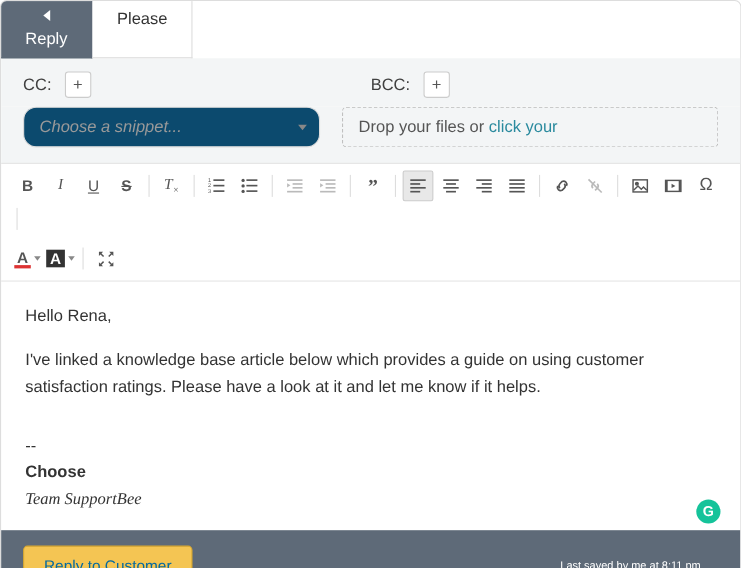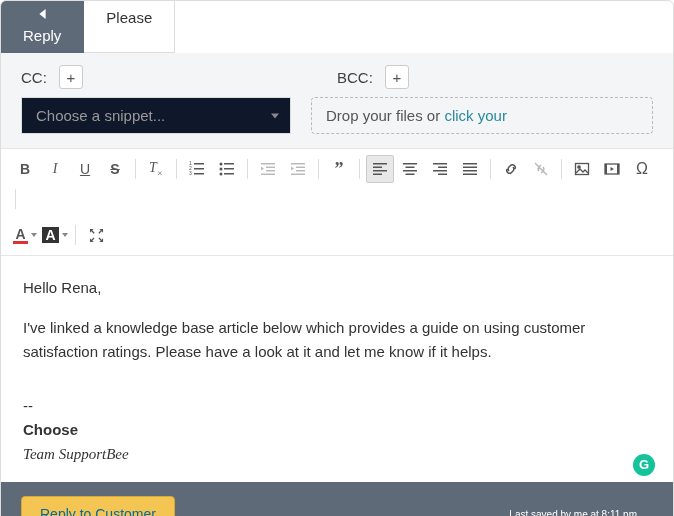--- a/index.html
+++ b/index.html
@@ -11,21 +11,21 @@
 .tab.active { background: #5e6a78; color: #fff; border-color: #5e6a78; }
 .tab .arrow { width: 0; height: 0; border-top: 5px solid transparent; border-bottom: 5px solid transparent; border-right: 7px solid #fff; transform: scaleX(0.9); }
 
 .cc-row { display: flex; padding: 12px 20px 8px 20px; background: #f3f5f6; align-items: center; }
 .cc-group { display: flex; align-items: center; gap: 12px; flex: 1; }
 .cc-label { color: #404040; font-size: 15px; }
 .plus-btn { width: 24px; height: 24px; border: 1px solid #ccc; border-radius: 3px; background: #fff; display: flex; align-items: center; justify-content: center; color: #555; font-size: 15px; cursor: pointer; }
 
 .snippet-row { display: flex; padding: 0 20px 14px 20px; gap: 20px; background: #f3f5f6; border-bottom: 1px solid #e5e5e5; }
 .snippet-select { flex: 0 0 270px; position: relative; }
-.snippet-select .box { border: 1px solid #ddd; border-radius: 0; background: #0f172a; padding: 9px 30px 9px 14px; color: #999; font-size: 15px; cursor: pointer; }
+.snippet-select .box { border: 1px solid #ddd; border-radius: 12px; background: #0c4a6e; padding: 9px 30px 9px 14px; color: #999; font-size: 15px; cursor: pointer; font-style: italic; }
 .snippet-select .caret { position: absolute; right: 12px; top: 50%; transform: translateY(-50%); width: 0; height: 0; border-left: 4px solid transparent; border-right: 4px solid transparent; border-top: 5px solid #888; }
 .dropzone { flex: 1; border: 1px dashed #bbb; border-radius: 4px; padding: 9px 14px; color: #555; font-size: 15px; cursor: pointer; }
 .dropzone .link { color: #2a8a9e; }
 
 .toolbar { display: flex; flex-wrap: wrap; padding: 6px 10px; border-bottom: 1px solid #e5e5e5; gap: 2px; align-items: center; row-gap: 6px; }
 .tbtn { width: 28px; height: 28px; display: flex; align-items: center; justify-content: center; color: #555; border-radius: 2px; cursor: pointer; font-size: 14px; }
 .tbtn.active { background: #e8e8e8; border: 1px solid #ccc; }
 .tbtn.disabled { opacity: 0.4; cursor: default; }
 .tsep { width: 1px; height: 20px; background: #ddd; margin: 0 4px; }
 .tbtn svg { width: 16px; height: 16px; }

